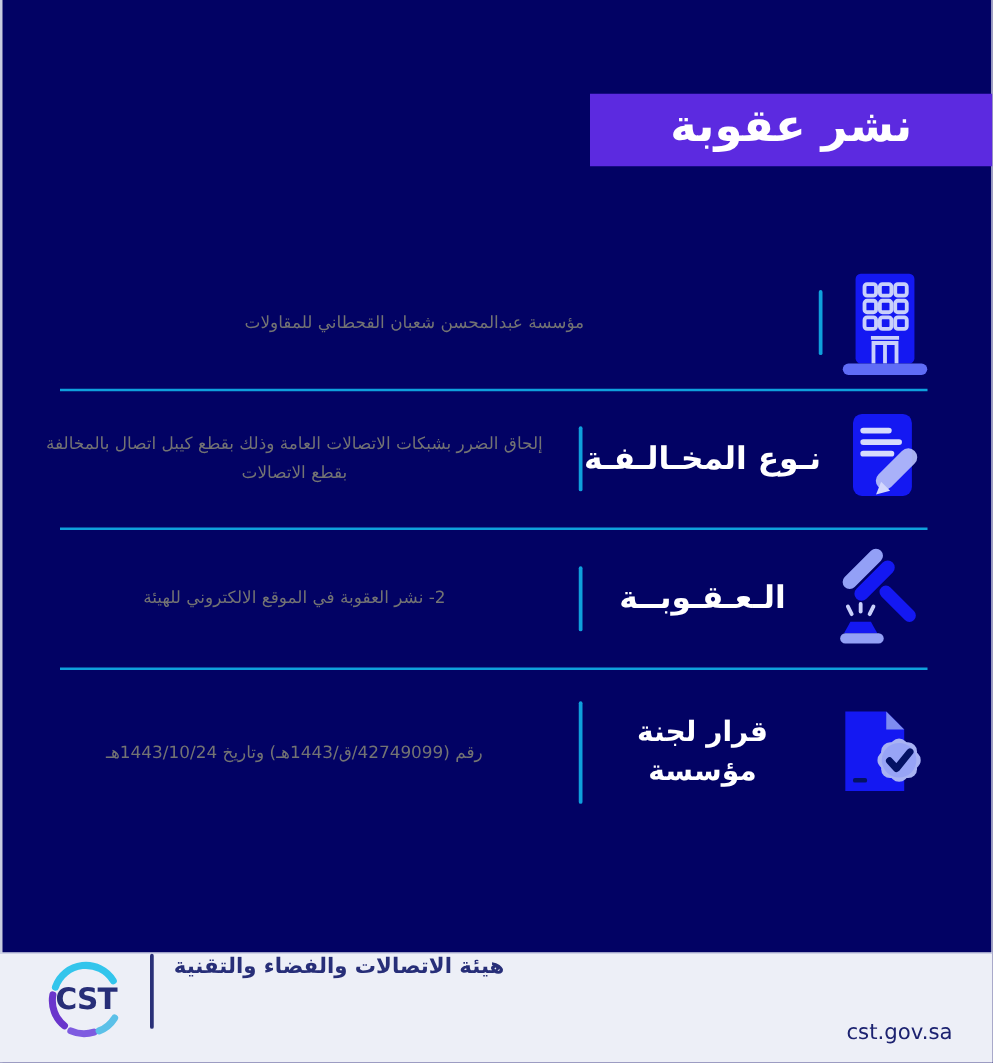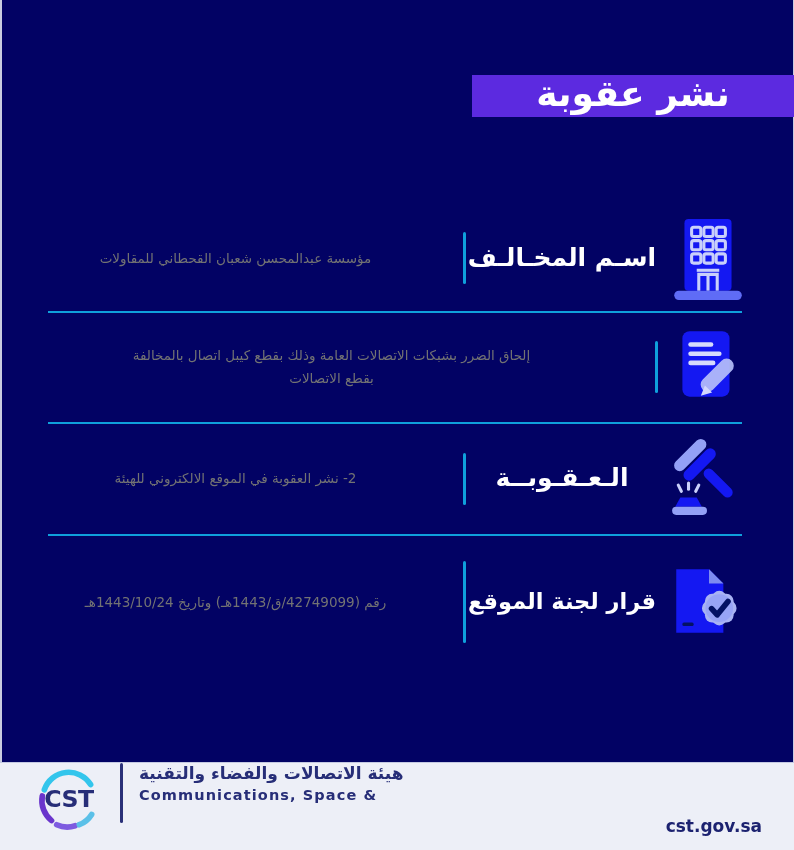--- a/index.html
+++ b/index.html
@@ -5,21 +5,21 @@
   * { margin:0; padding:0; box-sizing:border-box; }
   html,body { background:#fff; }
   .page {
     position:relative; width:794px; height:850px;
     background:#020264; overflow:hidden;
     font-family:"DejaVu Sans","Liberation Sans",sans-serif;
     box-shadow: inset 2px 0 0 #c9cce0, inset -1px 0 0 #c9cce0;
   }
   
   .banner {
-    position:absolute; right:0; top:75px; width:322px; height:42px;
+    position:absolute; right:0; top:75px; width:322px; height:58px;
     background:#5c2ae0; display:flex; align-items:center; justify-content:center;
   }
   .banner-title {
     direction:rtl; color:#ffffff; font-size:36px; font-weight:600;
     padding-bottom:6px; letter-spacing:0.5px;
   }
   
   .row {
     position:absolute; left:0; right:0;
     display:flex; flex-direction:row; align-items:center;
@@ -43,26 +43,26 @@
   }
   .hr { position:absolute; left:48px; width:694px; height:2px; background:#0fa0dc; }
   .hr1 { top:311px; } .hr2 { top:422px; } .hr3 { top:534px; }
   
   .footer {
     position:absolute; left:0; right:0; bottom:0; height:88px;
     background:#edeff7; border-top:1px solid #c5c9e2;
     display:flex; align-items:flex-start; padding:0 32px;
   }
   .logo-divider { width:3px; height:60px; background:#2a3078; margin:0 16px; border-radius:2px; }
-  .org-block { display:flex; flex-direction:column; color:#272e78; }
+  .org-block { display:flex; flex-direction:row; color:#272e78; }
   .org-ar { direction:rtl; text-align:left; font-size:17px; font-weight:700; margin-bottom:3px; }
   .org-en { font-size:14.5px; font-weight:700; letter-spacing:1.1px; line-height:1.35; }
   .site {
     margin-left:auto; align-self:center; margin-top:38px;
-    color:#1c2270; font-size:17px; font-weight:700;
+    color:#1c2270; font-size:17px; font-weight:400;
   }
 </style>
 </head>
 <body>
 
 <div class="page">
 
   <div class="banner">
     <div class="banner-title">نشر عقوبة</div>
   </div>
@@ -80,21 +80,20 @@
             <rect x="47" y="25" width="9" height="9" rx="2"></rect>
           <rect x="23" y="38" width="9" height="9" rx="2"></rect>
             <rect x="35" y="38" width="9" height="9" rx="2"></rect>
             <rect x="47" y="38" width="9" height="9" rx="2"></rect>
           <path d="M30 74 V58 h18 V74 M39 58 V74"></path>
           <path d="M28 54 h22"></path>
         </g>
         <rect x="6" y="74" width="66" height="9" rx="4.5" fill="#5f6cf6"></rect>
       </svg>
     </div>
-    <div class="label-col">اسـم المخـالـف</div>
     <div class="vdiv"></div>
     <div class="content-col">مؤسسة عبدالمحسن شعبان القحطاني للمقاولات</div>
   </div>
 
   <div class="hr hr1"></div>
 
   <div class="row row2">
     <div class="icon-col">
       <svg width="72" height="84" viewBox="0 0 70 82">
         <rect x="10" y="6" width="46" height="64" rx="7" fill="#1418f2"></rect>
@@ -102,20 +101,21 @@
           <path d="M18 19 h20"></path>
             <path d="M18 28 h28"></path>
             <path d="M18 37 h22"></path>
         </g>
         <g opacity="0.92">
           <rect x="37" y="29" width="14" height="40" rx="7" fill="#b6bffa" transform="rotate(45 44 49)"></rect>
           <path d="M28 69 l4 -10 l7 7 z" fill="#e4e8fe"></path>
         </g>
       </svg>
     </div>
+    <div class="label-col">نـوع المخـالـفـة</div>
     <div class="vdiv"></div>
     <div class="content-col">
       <div>إلحاق الضرر بشبكات الاتصالات العامة وذلك بقطع كيبل اتصال بالمخالفة</div>
       <div>بقطع الاتصالات</div>
     </div>
   </div>
 
   <div class="hr hr2"></div>
 
   <div class="row row3">
@@ -152,37 +152,36 @@
         <rect x="16" y="60" width="11" height="3.5" rx="1.5" fill="#041264"></rect>
         <g>
           <rect x="38" y="32" width="28" height="28" rx="7" fill="#a9b3f3"></rect>
           <rect x="38" y="32" width="28" height="28" rx="7" fill="#a9b3f3" transform="rotate(45 52 46)"></rect>
           <circle cx="52" cy="46" r="13.5" fill="#98a4f6"></circle>
           <path d="M44.5 46.5 L50 52.5 L60.5 39.5" fill="none" stroke="#041264" stroke-width="5.5" stroke-linecap="round" stroke-linejoin="round"></path>
         </g>
       </svg>
     </div>
     <div class="label-col">
-      <div>قرار لجنة الموقع</div>
+      <div>قرار لجنة مؤسسة</div>
     </div>
     <div class="vdiv"></div>
     <div class="content-col">رقم (42749099/ق/1443هـ) وتاريخ 1443/10/24هـ</div>
   </div>
 
   <div class="footer">
     <svg width="72" height="72" viewBox="0 0 70 70">
       <g fill="none" stroke-width="5.5" stroke-linecap="round">
         <path d="M12 26 A 25 25 0 0 1 57 21" stroke="#33c5ec"></path>
         <path d="M10 32 A 25 25 0 0 0 19 56" stroke="#6a35cc"></path>
         <path d="M24 60 A 25 25 0 0 0 42 61" stroke="#7e5be0"></path>
         <path d="M46 60 A 25 25 0 0 0 58 50" stroke="#5bc0e8"></path>
       </g>
       <text x="36" y="43" text-anchor="middle" font-family="DejaVu Sans, Liberation Sans, sans-serif" font-size="23" font-weight="bold" fill="#272e78" letter-spacing="-0.5">CST</text>
     </svg>
     <div class="logo-divider"></div>
     <div class="org-block">
       <div class="org-ar">هيئة الاتصالات والفضاء والتقنية</div>
-      <div class="org-en">Communications, Space &amp;</div>
     </div>
     <div class="site">cst.gov.sa</div>
   </div>
 
 </div>
 
 </body></html>

